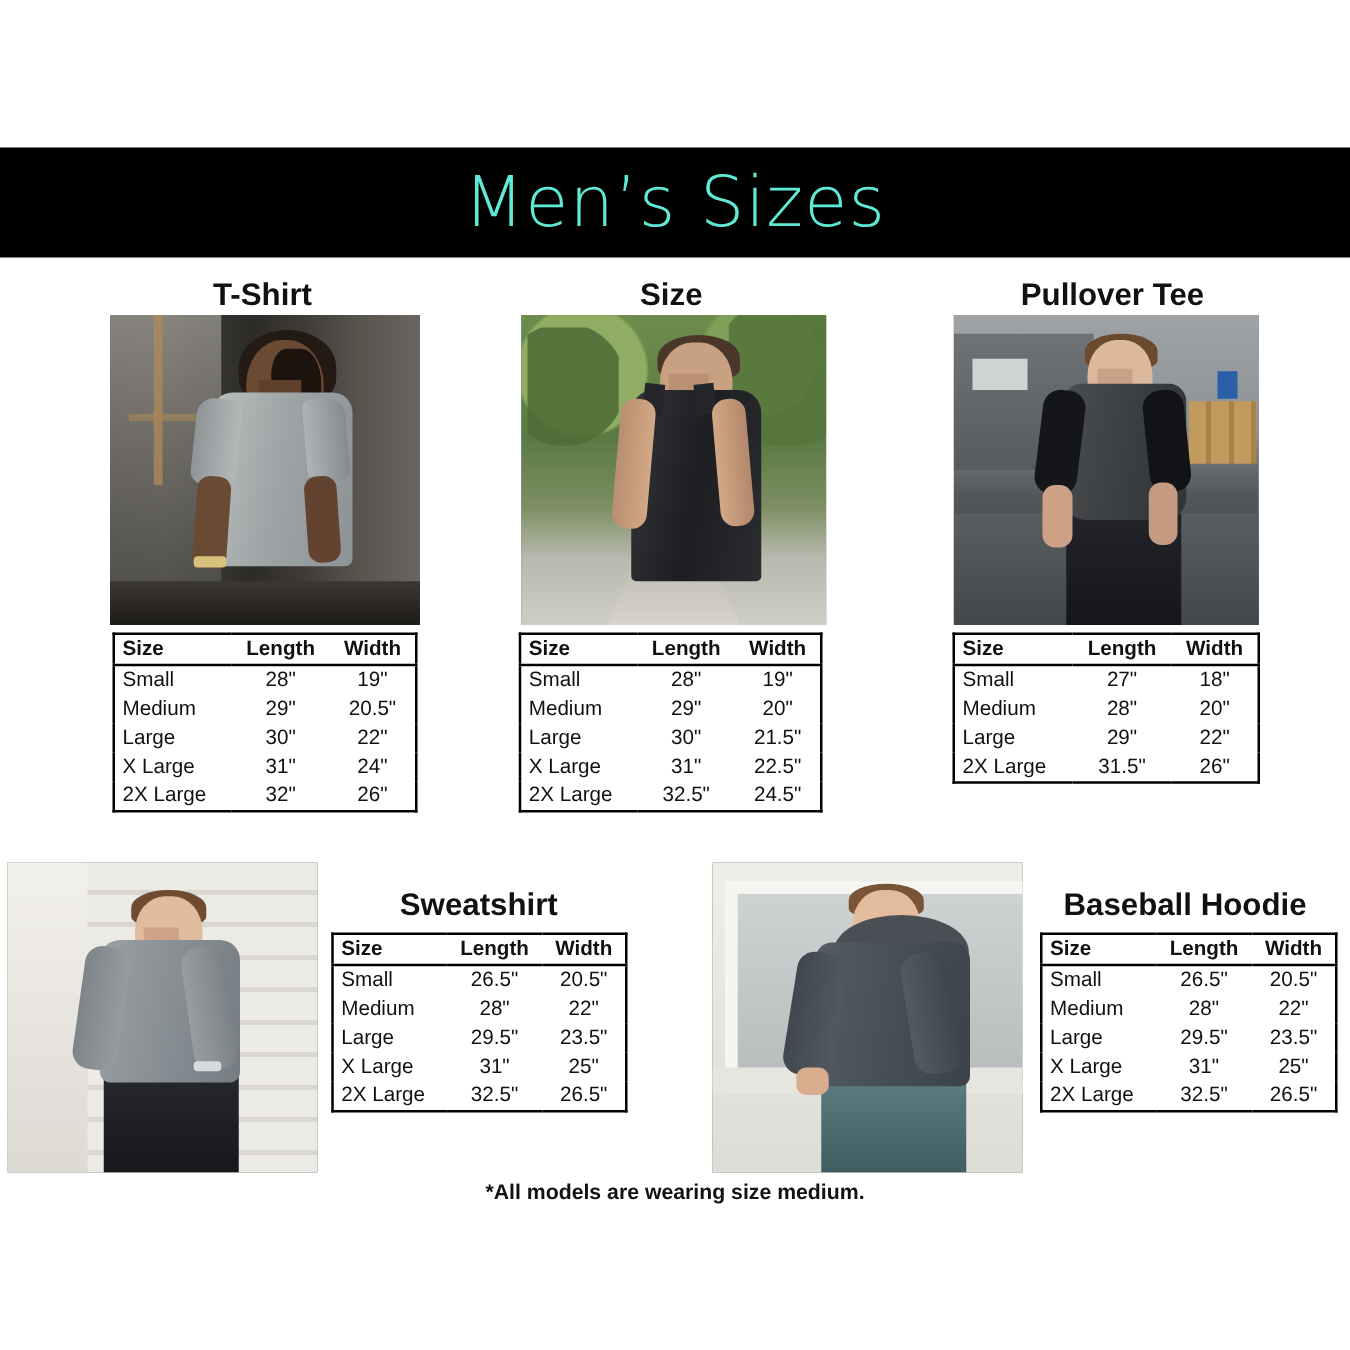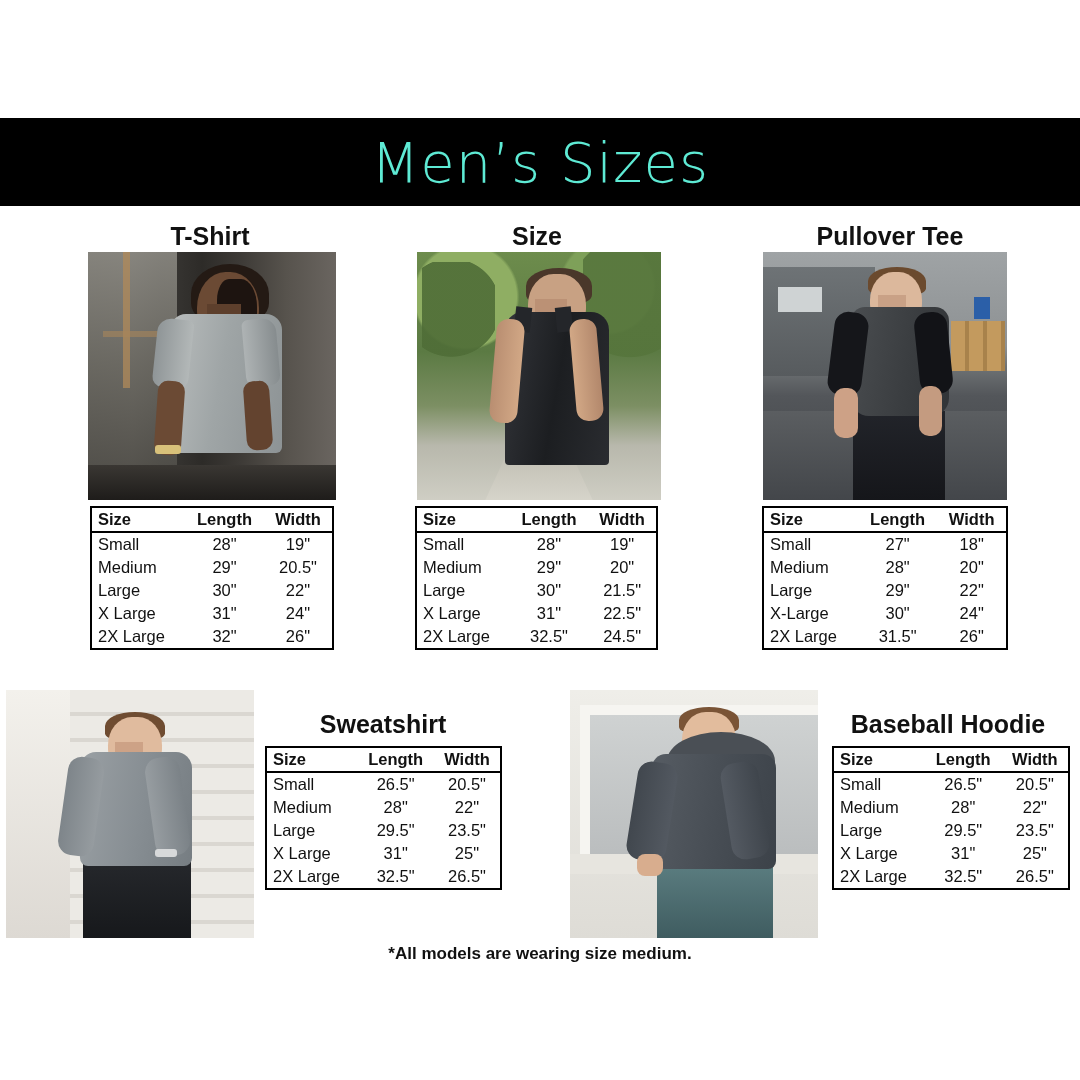--- a/index.html
+++ b/index.html
@@ -555,25 +555,20 @@
       <td class="c-size">Medium</td>
       <td class="c-len">28"</td>
       <td class="c-wid">20"</td>
     </tr>
     <tr>
       <td class="c-size">Large</td>
       <td class="c-len">29"</td>
       <td class="c-wid">22"</td>
     </tr>
     <tr>
-      <td class="c-size">X-Large</td>
-      <td class="c-len">30"</td>
-      <td class="c-wid">24"</td>
-    </tr>
-    <tr>
       <td class="c-size">2X Large</td>
       <td class="c-len">31.5"</td>
       <td class="c-wid">26"</td>
     </tr>
   </tbody>
 </table>
 
 <div class="photo" style="left:6px; top:690px; width:248px; height:248px;">
   <div class="scene sc-sw">
     <div class="bg"></div>

